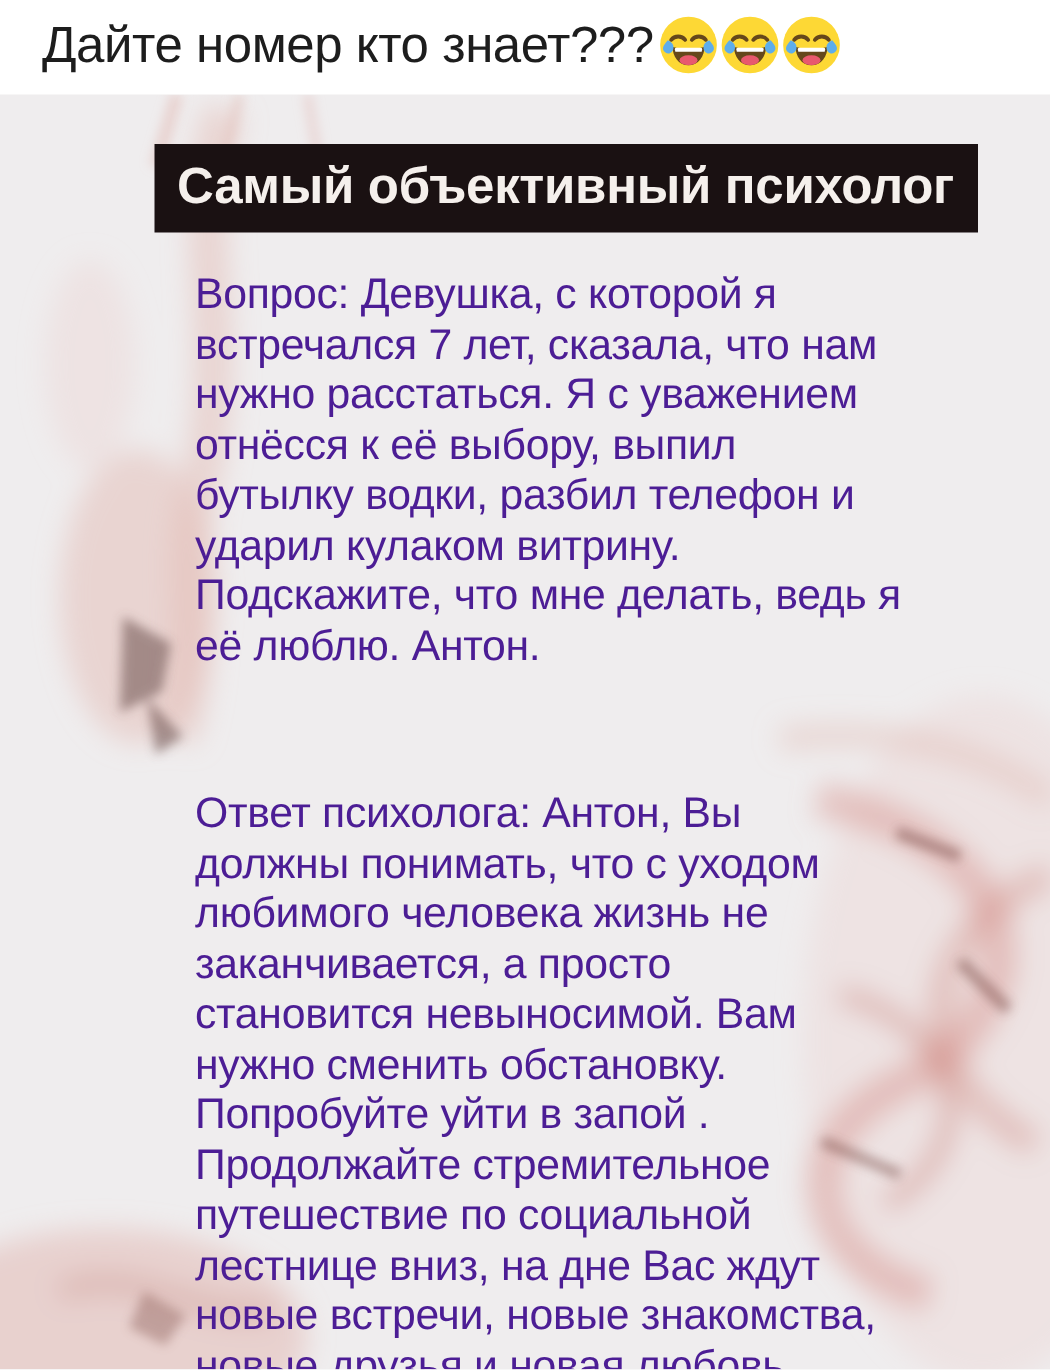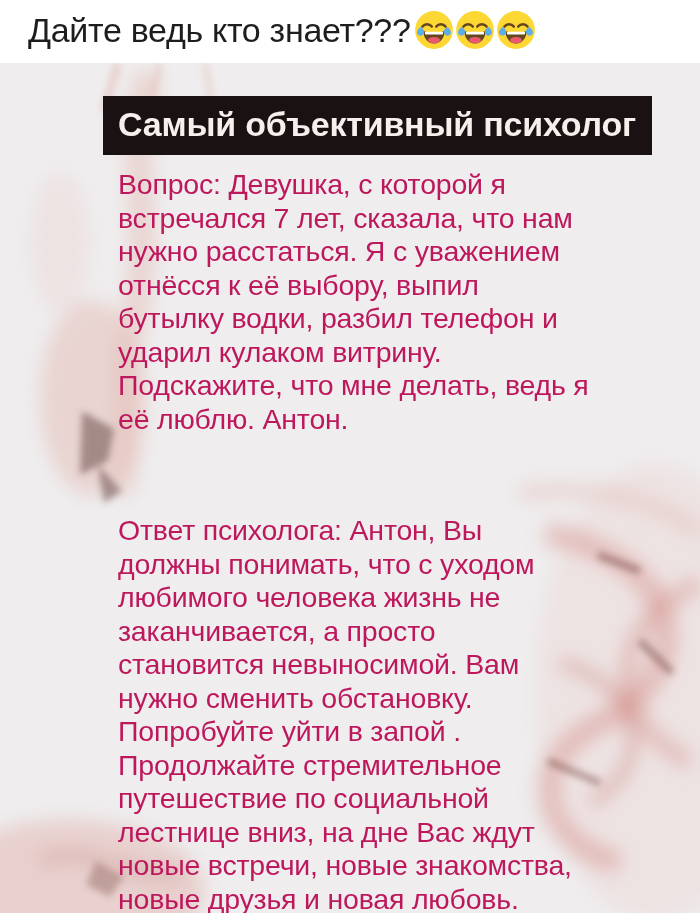--- a/index.html
+++ b/index.html
@@ -30,36 +30,36 @@
     position:absolute;left:103px;top:33px;z-index:2;
     background:#1a1112;
     color:#f5f0ec;
     font-size:34px;font-weight:700;letter-spacing:-0.2px;
     padding:9px 16px 11px 15px;
     white-space:nowrap;
   }
   .body-text{
     position:absolute;left:118px;z-index:2;
     width:520px;
-    color:#be185d;
+    color:#4c1d95;
     font-size:28.5px;font-weight:500;line-height:33.5px;
     letter-spacing:-0.2px;
     white-space:pre-line;
-    margin:0;
+    margin:12px;
   }
   .question{top:105px;}
   .answer{top:451px;}
 </style>
 </head>
 <body>
 
 <div class="page">
 
   <div class="caption">
-    <span class="cap-text">Дайте ведь кто знает???</span>
+    <span class="cap-text">Дайте номер кто знает???</span>
     <span class="emoji-row">
         <svg viewBox="0 0 36 36" aria-hidden="true">
     <circle cx="18" cy="18" r="17" fill="#fdd835"></circle>
     <path d="M7.6 14.9c2.1-2.7 6.3-2.7 8.4 0" stroke="#65471b" stroke-width="2.3" fill="none" stroke-linecap="round"></path>
     <path d="M20.0 14.9c2.1-2.7 6.3-2.7 8.4 0" stroke="#65471b" stroke-width="2.3" fill="none" stroke-linecap="round"></path>
     <path d="M18 20.6c-5.6 0-9.6-1.6-9.6-1.6 0 5.6 3.6 11.2 9.6 11.2s9.6-5.6 9.6-11.2c0 0-4 1.6-9.6 1.6z" fill="#65471b"></path>
     <path d="M10.6 19.6h14.8c.6 0 .9.5.8 1.1l-.3 1.3H10.1l-.3-1.3c-.1-.6.2-1.1.8-1.1z" fill="#ffffff"></path>
     <ellipse cx="18" cy="27.2" rx="5.4" ry="3" fill="#e8596e"></ellipse>
     <path d="M5.6 15.2c-2.6 2.9-4.1 5.2-1.6 7.2 2.3 1.8 4.7 0 5-2.6.2-2.1-1-3.6-3.4-4.6z" fill="#5dadec"></path>
     <path d="M30.4 15.2c2.6 2.9 4.1 5.2 1.6 7.2-2.3 1.8-4.7 0-5-2.6-.2-2.1 1-3.6 3.4-4.6z" fill="#5dadec"></path>

